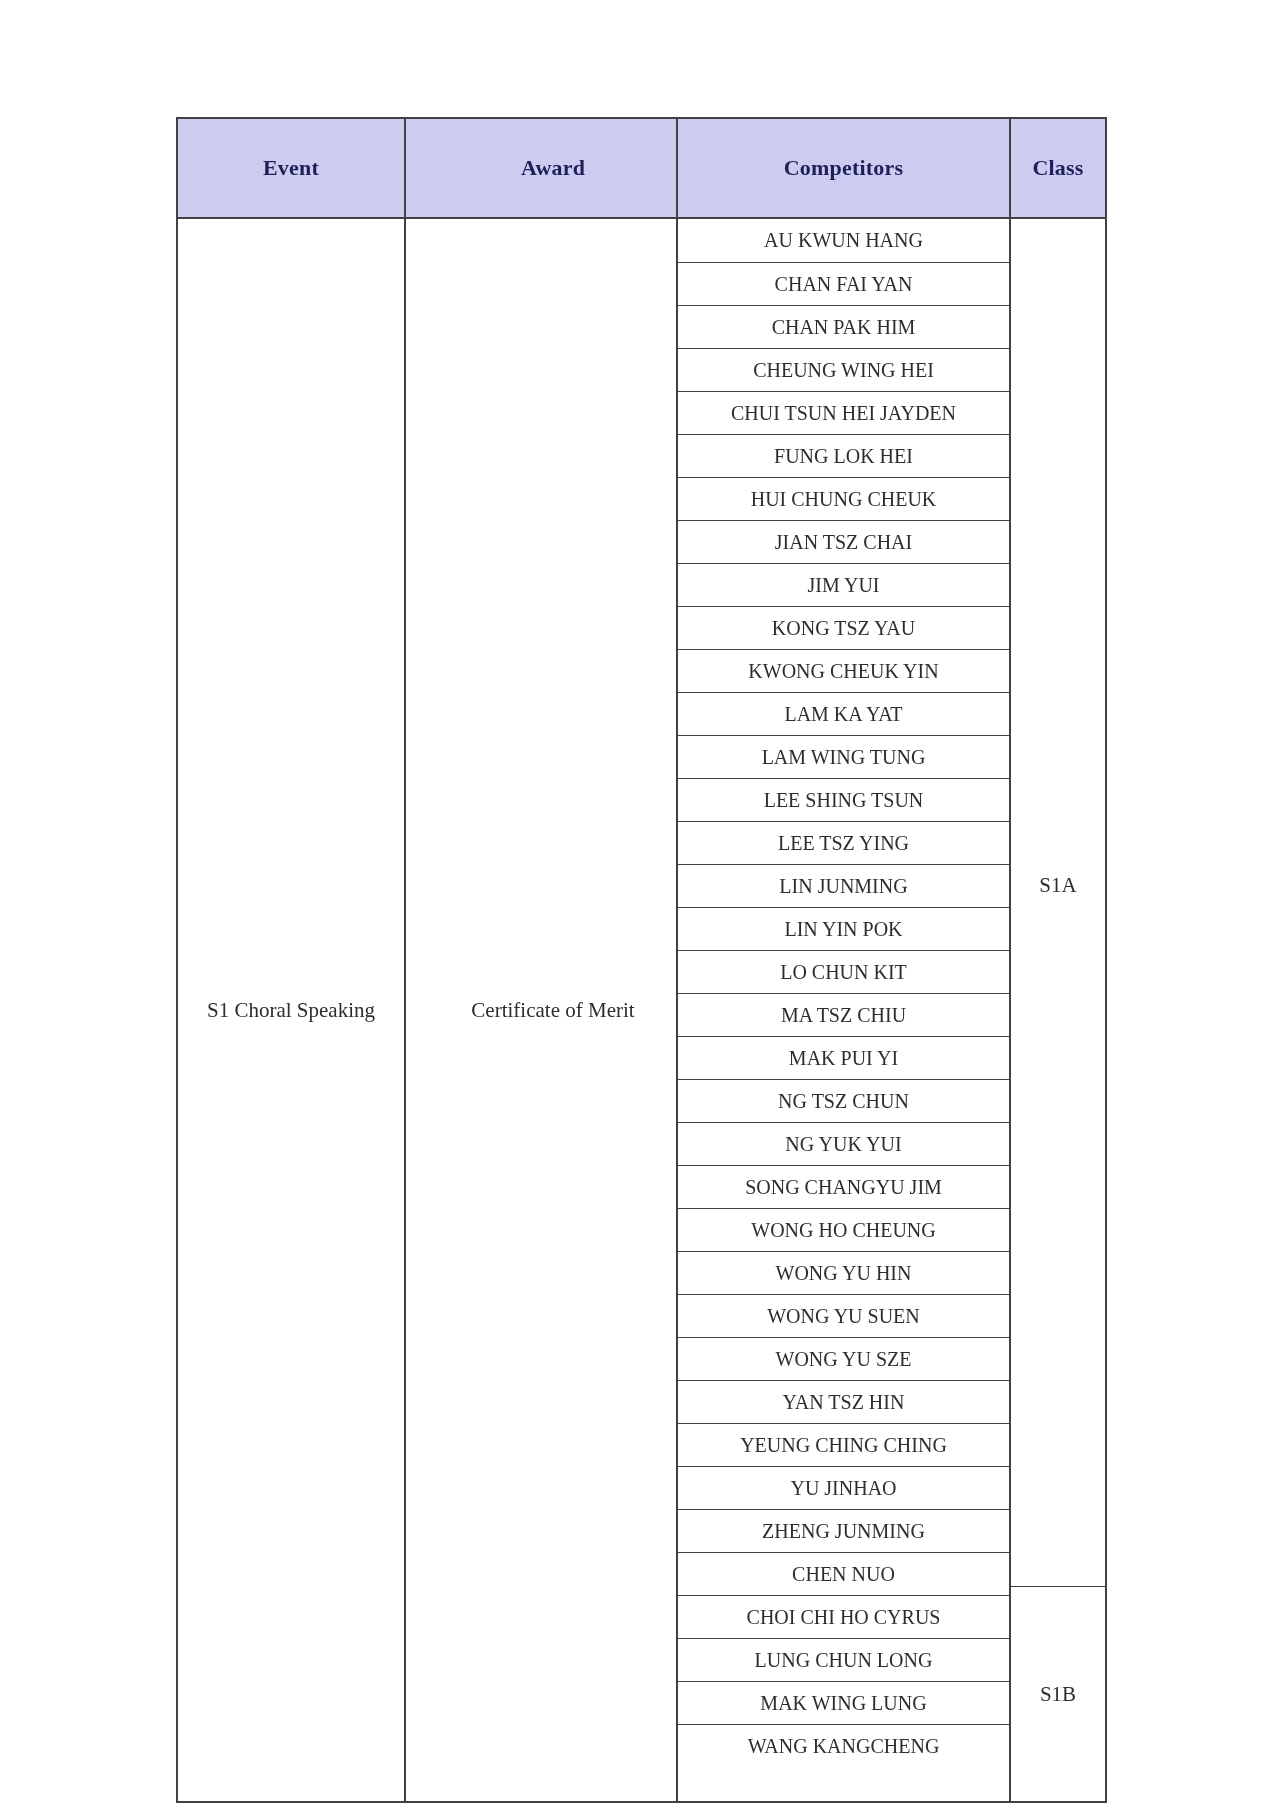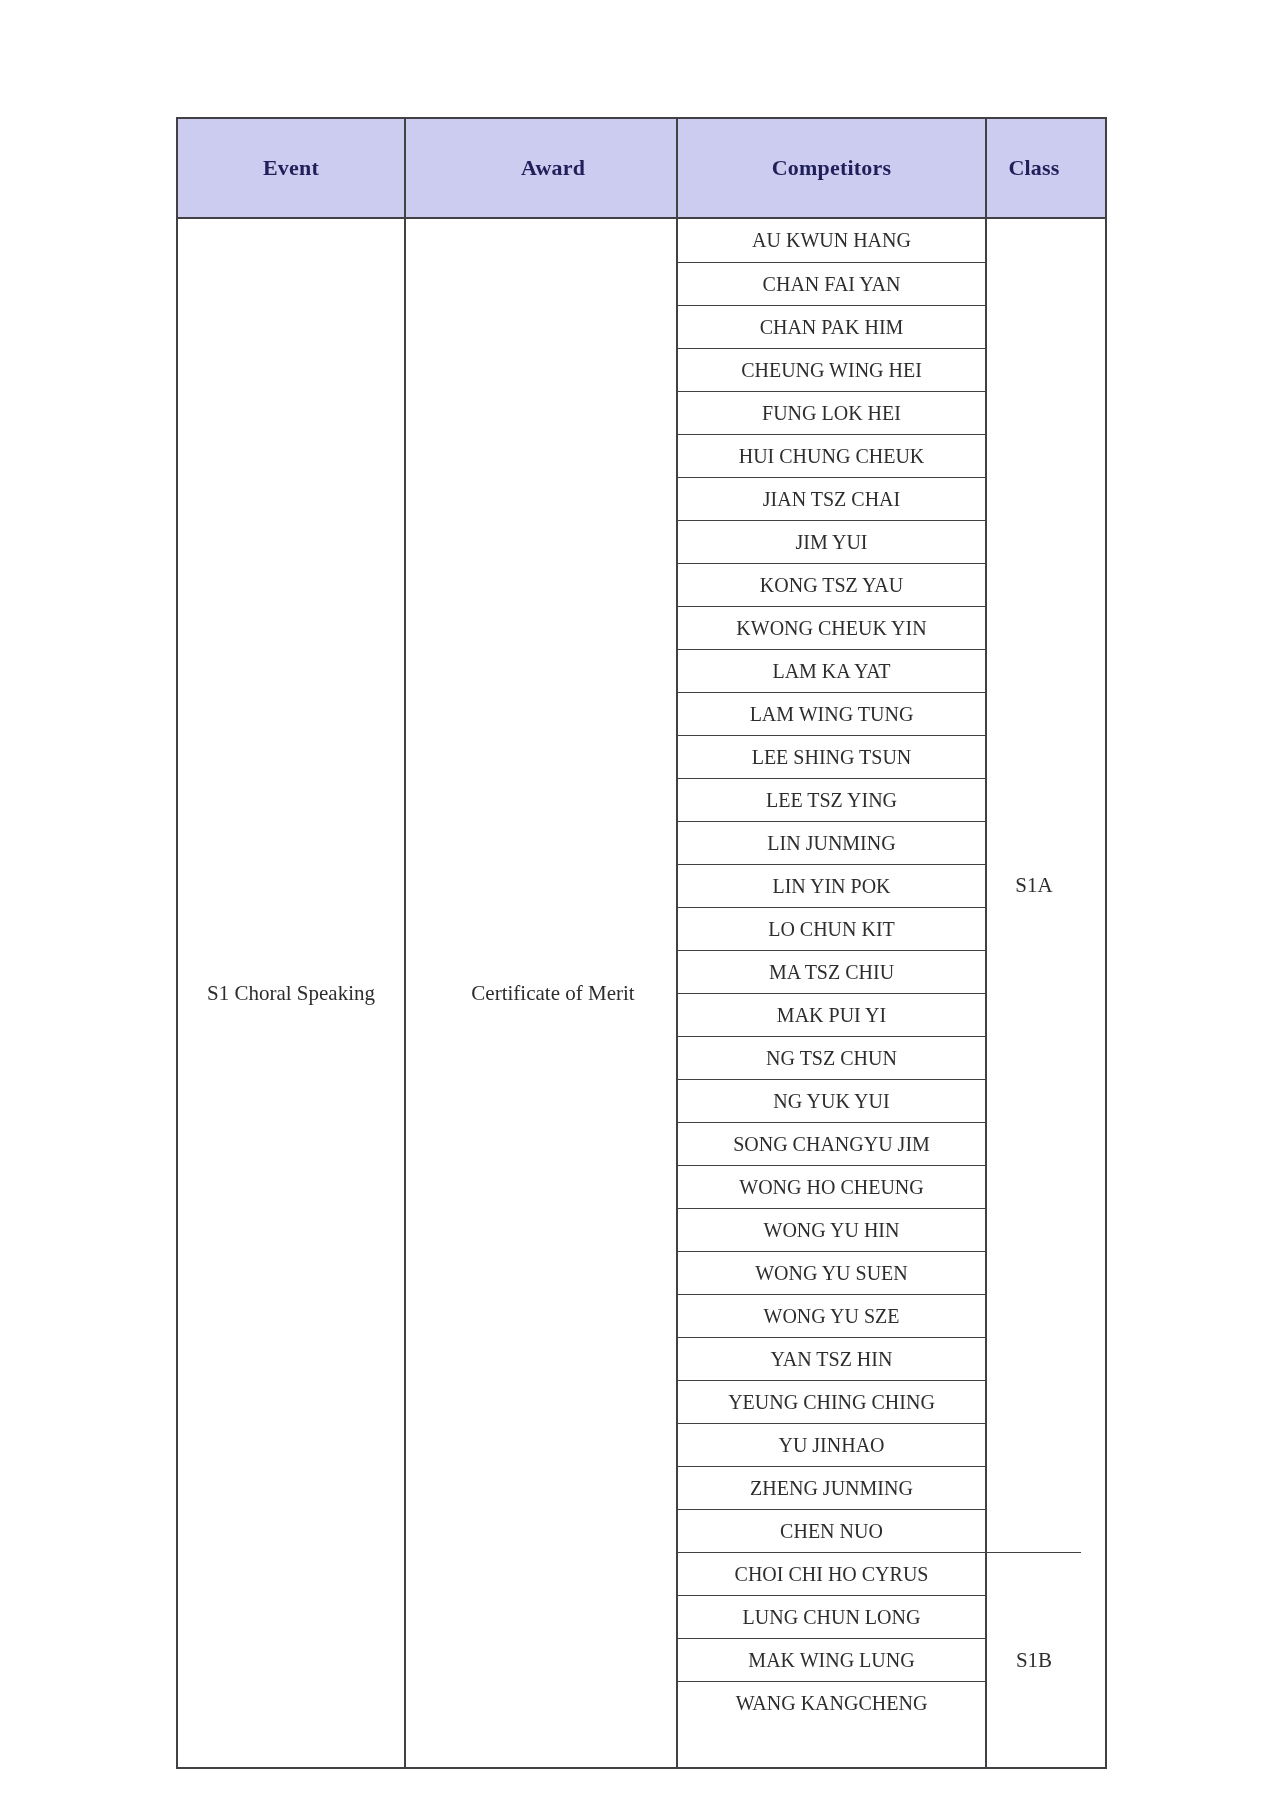--- a/index.html
+++ b/index.html
@@ -40,21 +40,21 @@
     align-items: center;
     justify-content: center;
     font-weight: bold;
     font-size: 22px;
     color: var(--header-text);
     letter-spacing: 0.2px;
   }
   .body-row { display: flex; }
   .col-event  { width: 226px; }
   .col-award  { width: 272px; border-left: 2px solid var(--border-color); padding-left: 24px; }
-  .col-comp   { width: 309px; border-left: 2px solid var(--border-color); }
+  .col-comp   { width: 333px; border-left: 2px solid var(--border-color); }
   .col-class  { width: 96px;  border-left: 2px solid var(--border-color); }
   .merged-cell {
     display: flex;
     align-items: center;
     justify-content: center;
     text-align: center;
     font-size: 21px;
     color: var(--body-text);
   }
   .comp-col-inner { display: flex; flex-direction: column; }
@@ -71,21 +71,21 @@
   .comp-cell:first-child { border-top: none; }
   .class-col-inner { display: flex; flex-direction: column; height: 100%; }
   .class-cell {
     display: flex;
     align-items: center;
     justify-content: center;
     font-size: 21px;
     color: var(--body-text);
   }
   .class-cell.s1a { height: 1333px; }  
-  .class-cell.s1b { height: 215px; border-top: 1.5px solid var(--border-color); } 
+  .class-cell.s1b { height: 215px; border-top: 1.5px solid var(--border-color); margin-top: 34px; } 
 </style>
 </head>
 <body>
 
 <div class="page">
   <div class="award-table">
 
     <div class="header-row">
       <div class="hcell col-event">Event</div>
       <div class="hcell col-award">Award</div>
@@ -96,20 +96,21 @@
     <div class="body-row">
       <div class="merged-cell col-event">S1 Choral Speaking</div>
       <div class="merged-cell col-award">Certificate of Merit</div>
 
       <div class="col-comp">
         <div class="comp-col-inner">
           <div class="comp-cell">AU KWUN HANG</div>
           <div class="comp-cell">CHAN FAI YAN</div>
           <div class="comp-cell">CHAN PAK HIM</div>
           <div class="comp-cell">CHEUNG WING HEI</div>
+          <div class="comp-cell">CHUI TSUN HEI JAYDEN</div>
           <div class="comp-cell">FUNG LOK HEI</div>
           <div class="comp-cell">HUI CHUNG CHEUK</div>
           <div class="comp-cell">JIAN TSZ CHAI</div>
           <div class="comp-cell">JIM YUI</div>
           <div class="comp-cell">KONG TSZ YAU</div>
           <div class="comp-cell">KWONG CHEUK YIN</div>
           <div class="comp-cell">LAM KA YAT</div>
           <div class="comp-cell">LAM WING TUNG</div>
           <div class="comp-cell">LEE SHING TSUN</div>
           <div class="comp-cell">LEE TSZ YING</div>

